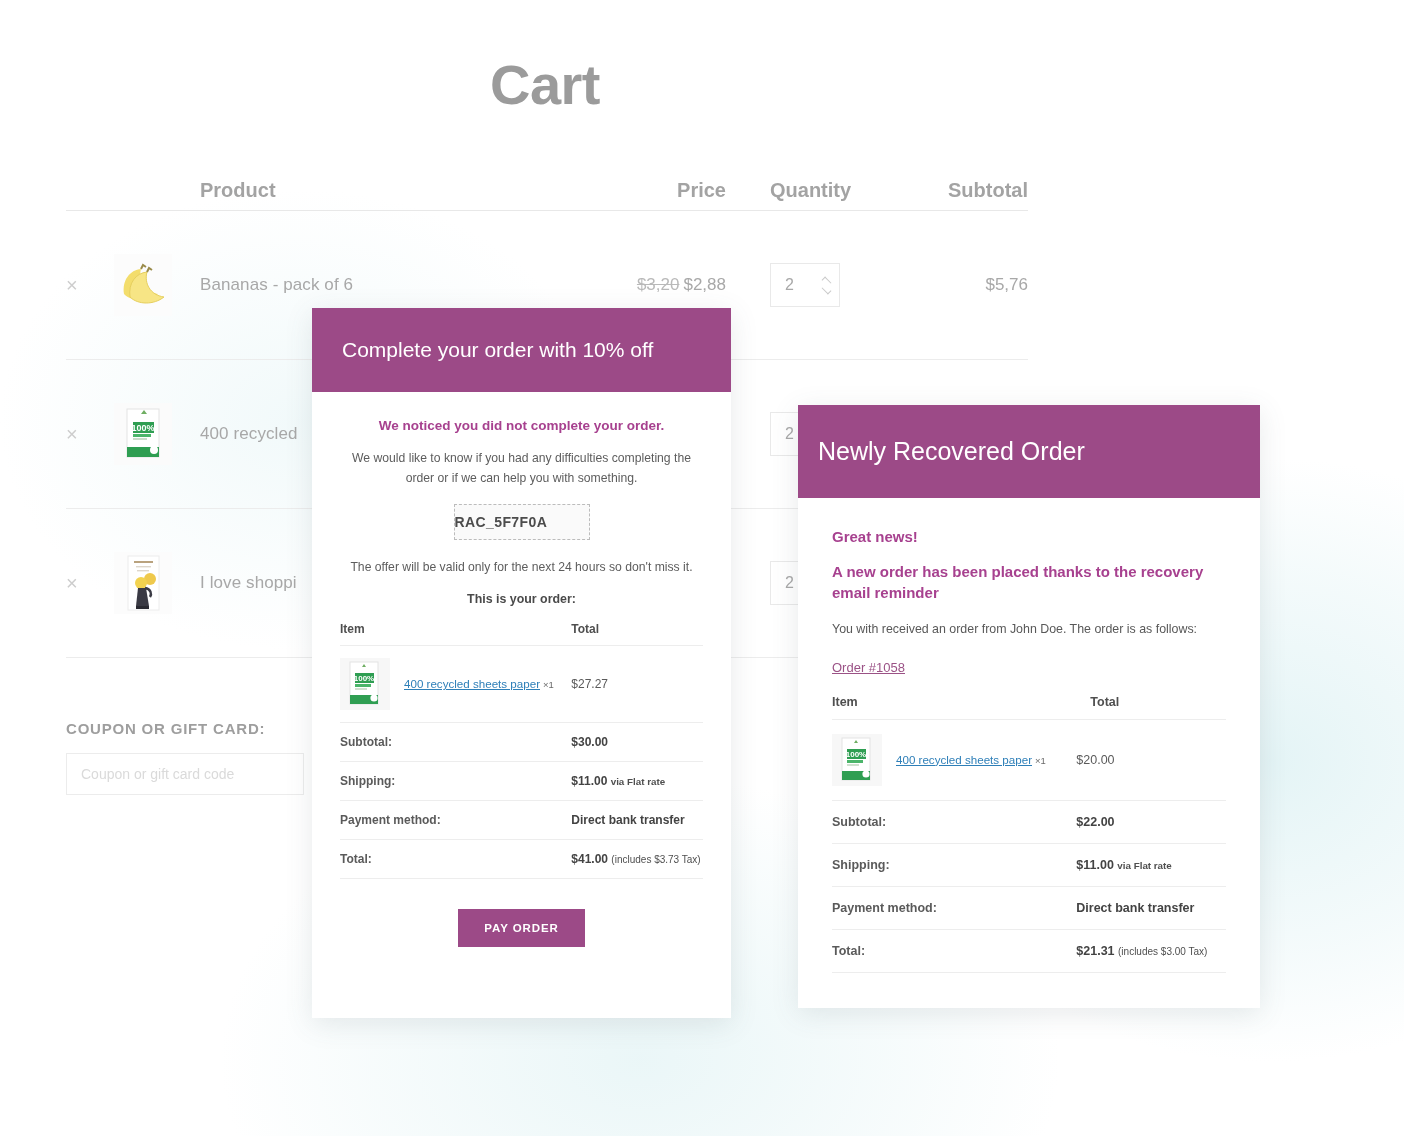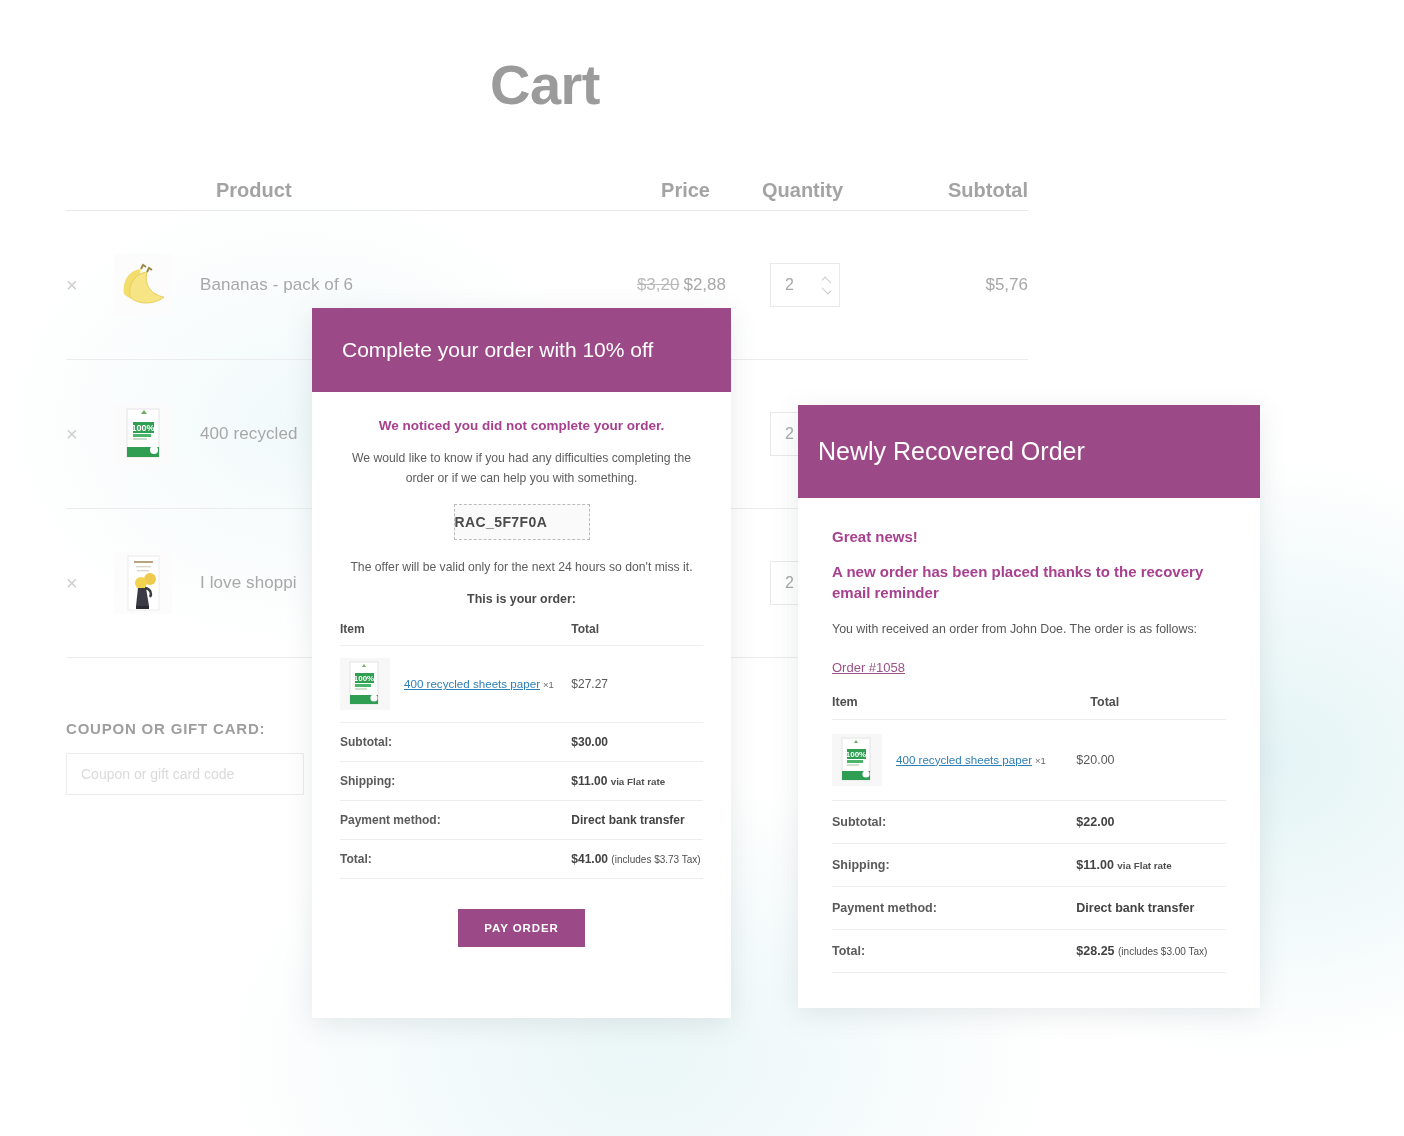--- a/index.html
+++ b/index.html
@@ -39,21 +39,20 @@
     position: absolute;
     left: 66px; top: 163px;
     width: 962px;
   }
   .cart-head {
     display: flex;
     align-items: flex-end;
     height: 48px;
     border-bottom: 1px solid #e8e8e8;
     padding-bottom: 8px;
-    gap: 8px;
   }
   .col-remove { width: 48px; flex: none; }
   .col-thumb  { width: 86px; flex: none; }
   .col-name   { flex: 1 1 auto; }
   .col-price  { width: 170px; flex: none; text-align: right; padding-right: 12px;}
   .col-qty    { width: 150px; flex: none; text-align: left; padding-left: 32px;}
   .col-sub    { width: 140px; flex: none; text-align: right; }
 
   .cart-head span {
     font-size: 20px;
@@ -504,20 +503,20 @@
         <tr>
           <td class="olabel">Shipping:</td>
           <td class="td-total ovalue"><b>$11.00</b> <span class="ovia">via Flat rate</span></td>
         </tr>
         <tr>
           <td class="olabel">Payment method:</td>
           <td class="td-total ovalue"><b>Direct bank transfer</b></td>
         </tr>
         <tr>
           <td class="olabel">Total:</td>
-          <td class="td-total ovalue"><b>$28.25</b> <span class="otax">(includes $3.00 Tax)</span></td>
+          <td class="td-total ovalue"><b>$21.31</b> <span class="otax">(includes $3.00 Tax)</span></td>
         </tr>
       </tbody>
         </table>
     </div>
   </div>
 
 </div>
 
 </body></html>

